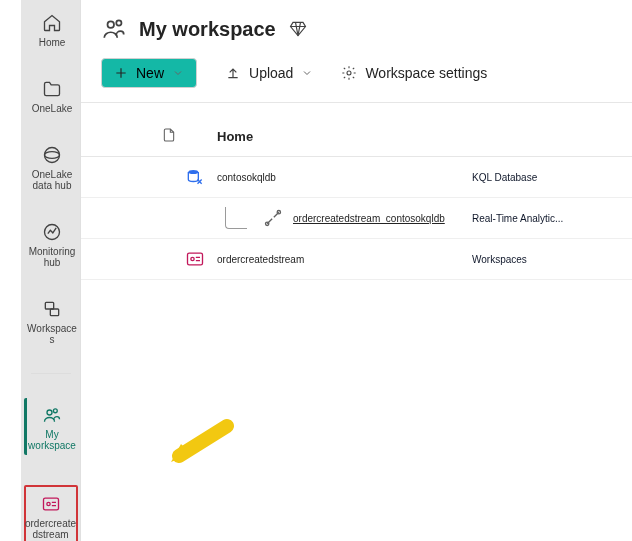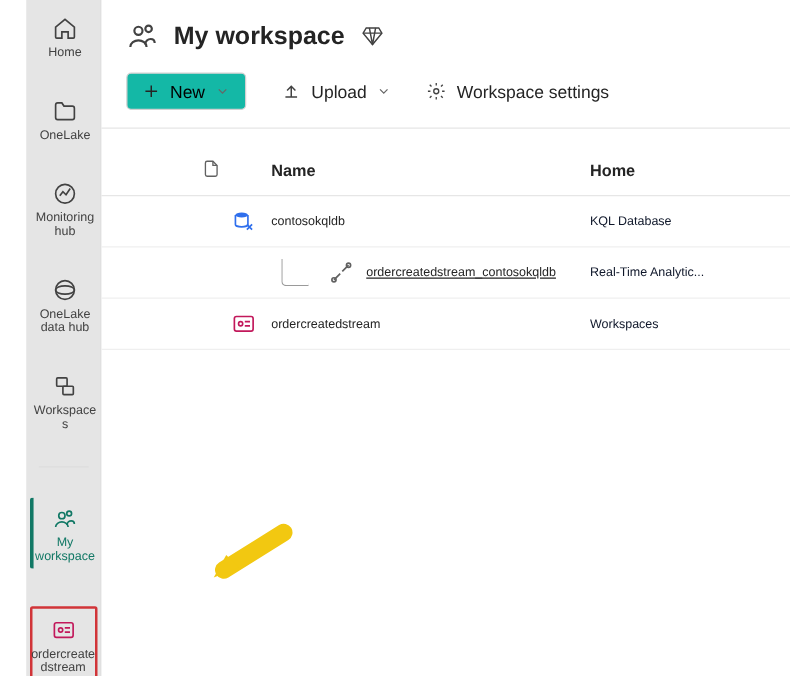--- a/index.html
+++ b/index.html
@@ -131,34 +131,34 @@
           <path d="M3 6a2 2 0 0 1 2-2h4l2 3h8a2 2 0 0 1 2 2v9a2 2 0 0 1-2 2H5a2 2 0 0 1-2-2z"></path>
         </svg>
     </span>
     <span class="lbl">OneLake</span>
   </div>
 
   <div class="rail-item">
     <span class="ic">
       <svg width="20" height="20" viewBox="0 0 24 24" fill="none" stroke="currentColor" stroke-width="1.6">
           <circle cx="12" cy="12" r="9"></circle>
+          <ellipse cx="12" cy="12" rx="9" ry="4"></ellipse>
+        </svg>
+    </span>
+    <span class="lbl">OneLake data hub</span>
+  </div>
+
+  <div class="rail-item">
+    <span class="ic">
+      <svg width="20" height="20" viewBox="0 0 24 24" fill="none" stroke="currentColor" stroke-width="1.6">
+          <circle cx="12" cy="12" r="9"></circle>
           <path d="M7 14l3-4 3 3 4-6"></path>
         </svg>
     </span>
     <span class="lbl">Monitoring hub</span>
-  </div>
-
-  <div class="rail-item">
-    <span class="ic">
-      <svg width="20" height="20" viewBox="0 0 24 24" fill="none" stroke="currentColor" stroke-width="1.6">
-          <circle cx="12" cy="12" r="9"></circle>
-          <ellipse cx="12" cy="12" rx="9" ry="4"></ellipse>
-        </svg>
-    </span>
-    <span class="lbl">OneLake data hub</span>
   </div>
 
   <div class="rail-item">
     <span class="ic">
       <svg width="20" height="20" viewBox="0 0 24 24" fill="none" stroke="currentColor" stroke-width="1.6">
           <rect x="4" y="4" width="10" height="8" rx="1"></rect>
           <rect x="10" y="12" width="10" height="8" rx="1"></rect>
         </svg>
     </span>
     <span class="lbl">Workspaces</span>
@@ -254,21 +254,20 @@
     <div class="tbl-head">
       <span></span>
       <span class="ic-slot">
         <span class="ic">
           <svg width="16" height="16" viewBox="0 0 24 24" fill="none" stroke="#616161" stroke-width="1.6">
               <path d="M14 3H7a2 2 0 0 0-2 2v14a2 2 0 0 0 2 2h10a2 2 0 0 0 2-2V8z"></path>
               <path d="M14 3v5h5"></path>
             </svg>
         </span>
       </span>
-      <span>Name</span>
       <span>Home</span>
     </div>
 
     <div class="tbl-row">
       <span></span>
       <span class="ic-slot">
         <span class="ic">
           <svg width="20" height="20" viewBox="0 0 24 24">
               <ellipse cx="10" cy="6" rx="6" ry="2.4" fill="#2f6fed"></ellipse>
               <path d="M4 6v9c0 1.3 2.7 2.4 6 2.4s6-1.1 6-2.4V6" fill="none" stroke="#2f6fed" stroke-width="1.6"></path>

